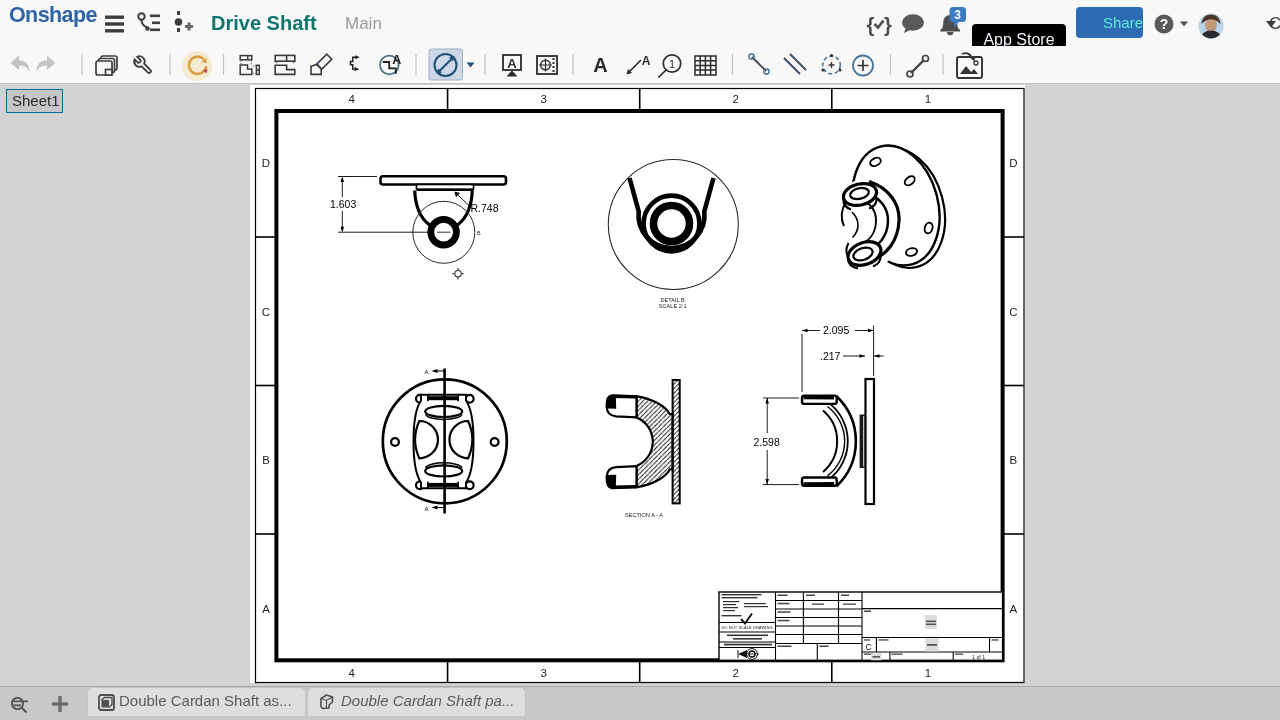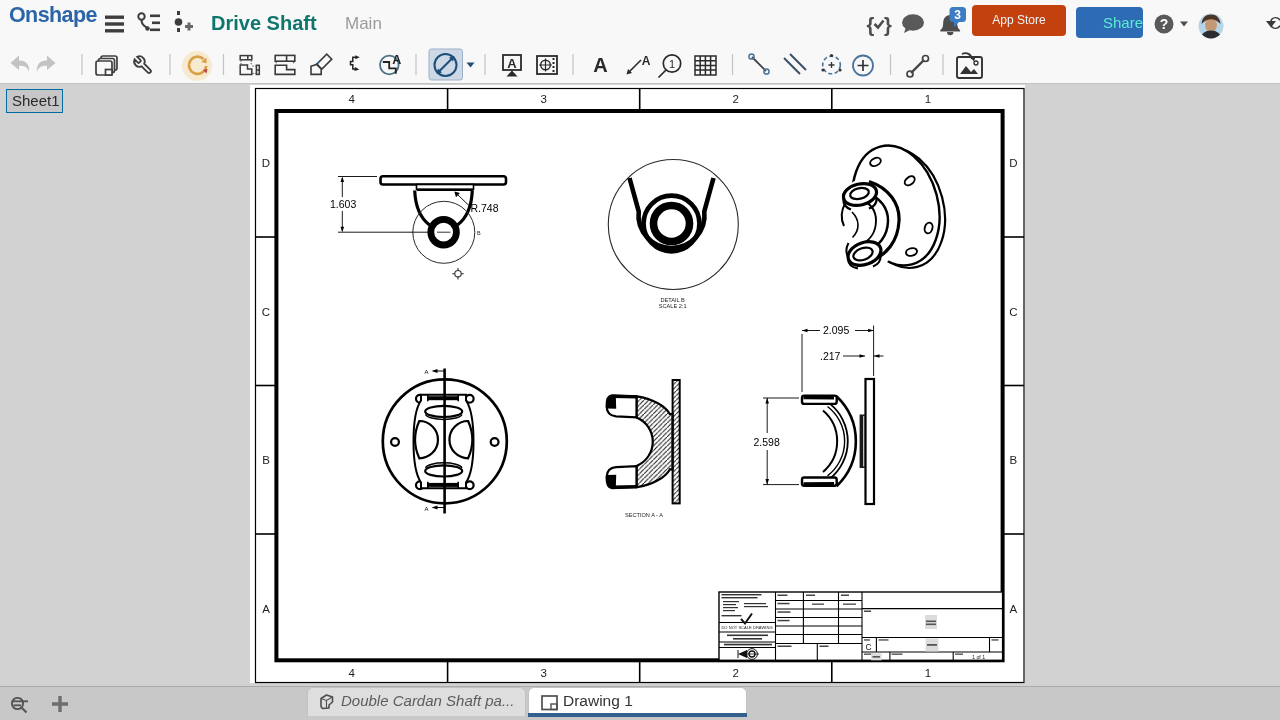--- a/index.html
+++ b/index.html
@@ -45,21 +45,21 @@
     <ellipse cx="12" cy="8.5" rx="11" ry="8.2" fill="#595959"></ellipse>
     <path d="M5,13 L3,19 L11,15 Z" fill="#595959"></path>
   </svg>
   <svg class="abs" style="left:936px;top:6px;" width="32" height="31" viewBox="0 0 32 31">
     <path d="M11,26 a3.2,3.2 0 0 0 6.4,0 Z" fill="#4d4d4d"></path>
     <path d="M14.2,9 c-4.6,0.3 -7,3.6 -7,8 c0,4.5 -1.4,5.8 -2.7,7 c-0.6,0.6 -0.3,1.6 0.7,1.6 l18,0 c1,0 1.3,-1 0.7,-1.6 c-1.3,-1.2 -2.7,-2.5 -2.7,-7 c0,-4.4 -2.4,-7.7 -7,-8 Z" fill="#4d4d4d"></path>
     <rect x="13.5" y="1" width="16.5" height="15" rx="3.5" fill="#3b7cc4"></rect>
     <path d="M18,16 l0,5 l5,-5 Z" fill="#3b7cc4"></path>
     <text x="21.7" y="12.6" font-size="12" font-weight="bold" fill="#fff" text-anchor="middle" font-family="Liberation Sans">3</text>
   </svg>
-  <div class="abs" style="left:972px;top:5px;width:94px;height:31px;background:#c2410c;border-radius:4px;color:#eef3fa;font-size:12px;text-align:center;line-height:31px;">App Store</div>
+  <div class="abs" style="left:972px;top:24px;width:94px;height:31px;background:#000000;border-radius:4px;color:#eef3fa;font-size:16px;text-align:center;line-height:31px;">App Store</div>
   <div class="abs" style="left:1076px;top:7px;width:67px;height:31px;background:#2d6cb5;border-radius:4px;color:#5eead4;font-size:15px;text-align:right;line-height:31px;">Share</div>
   <svg class="abs" style="left:1154px;top:14px;" width="36" height="20" viewBox="0 0 36 20">
     <circle cx="10" cy="10" r="9.5" fill="#595959"></circle>
     <text x="10" y="14.8" font-size="14" font-weight="bold" fill="#fff" text-anchor="middle" font-family="Liberation Sans">?</text>
     <path d="M26,7.5 l8,0 l-4,5 Z" fill="#4d4d4d"></path>
   </svg>
   <svg class="abs" style="left:1198px;top:13px;" width="26" height="26" viewBox="0 0 26 26">
     <defs>
         <clipPath id="avc">
           <circle cx="13" cy="13" r="12.5"></circle>
@@ -518,28 +518,28 @@
 <div id="bottombar">
   <svg class="abs" style="left:9px;top:10px;" width="26" height="18" viewBox="0 0 26 18">
     <circle cx="8.5" cy="6.5" r="5.6" fill="none" stroke="#555" stroke-width="1.9"></circle>
     <line x1="3.5" y1="4.3" x2="19" y2="4.3" stroke="#555" stroke-width="1.8"></line>
     <line x1="4.5" y1="8.3" x2="12" y2="8.3" stroke="#555" stroke-width="1.8"></line>
     <line x1="12.7" y1="10.7" x2="17.5" y2="15.5" stroke="#555" stroke-width="2.1"></line>
   </svg>
   <svg class="abs" style="left:52px;top:9px;" width="16" height="16" viewBox="0 0 16 16">
     <path d="M8,0 v16 M0,8 h16" stroke="#6e6e6e" stroke-width="3.4"></path>
   </svg>
+  <div class="abs" style="left:87px;top:0;width:219px;height:29px;background:#dedede;border:1px solid #c2c2c2;border-bottom:none;border-radius:6px 6px 0 0;">
+    <svg class="abs" style="left:10px;top:6px;" width="17" height="17" viewBox="0 0 17 17">
+      <rect x="1" y="1" width="15" height="15" rx="2" fill="none" stroke="#4f4f4f" stroke-width="1.8"></rect>
+      <rect x="3.5" y="6" width="7.5" height="7.5" fill="#4f4f4f"></rect>
+      <path d="M3.5,6 l3,-2.5 l7.5,0 l0,7 l-3,3" fill="none" stroke="#4f4f4f" stroke-width="1.4"></path>
+    </svg>
+    <div class="abs" style="left:31px;top:4px;font-size:15px;color:#5c5c5c;">Double Cardan Shaft as...</div>
+  </div>
   <div class="abs" style="left:307px;top:0;width:219px;height:29px;background:#dedede;border:1px solid #c2c2c2;border-bottom:none;border-radius:6px 6px 0 0;font-style:italic;">
     <svg class="abs" style="left:10px;top:5px;" width="18" height="18" viewBox="0 0 18 18">
       <path d="M3,5.5 L8.5,2 L14.5,4 L14.5,9 L11,12 L11,15 L4.5,15.5 L3,13.5 Z" fill="none" stroke="#4f4f4f" stroke-width="1.6" stroke-linejoin="round"></path>
       <path d="M3,5.5 L8.5,7.5 L14.5,4 M8.5,7.5 L8.5,15.3" fill="none" stroke="#4f4f4f" stroke-width="1.1"></path>
     </svg>
     <div class="abs" style="left:33px;top:4px;font-size:15px;color:#5c5c5c;">Double Cardan Shaft pa...</div>
   </div>
-  <div class="abs" style="left:528px;top:0;width:219px;height:29px;background:#ffffff;border:1px solid #c2c2c2;border-bottom:none;border-radius:6px 6px 0 0;">
-    <svg class="abs" style="left:12px;top:7px;" width="17" height="16" viewBox="0 0 17 16">
-      <rect x="1" y="1" width="15" height="13.5" fill="none" stroke="#4f4f4f" stroke-width="1.7"></rect>
-      <rect x="10" y="9" width="6" height="5.5" fill="none" stroke="#4f4f4f" stroke-width="1.4"></rect>
-    </svg>
-    <div class="abs" style="left:34px;top:4px;font-size:15.5px;color:#333;">Drawing 1</div>
-    <div class="abs" style="left:-1px;top:25px;width:219px;height:4px;background:#33608c;"></div>
-  </div>
 </div>
 
 </body></html>

